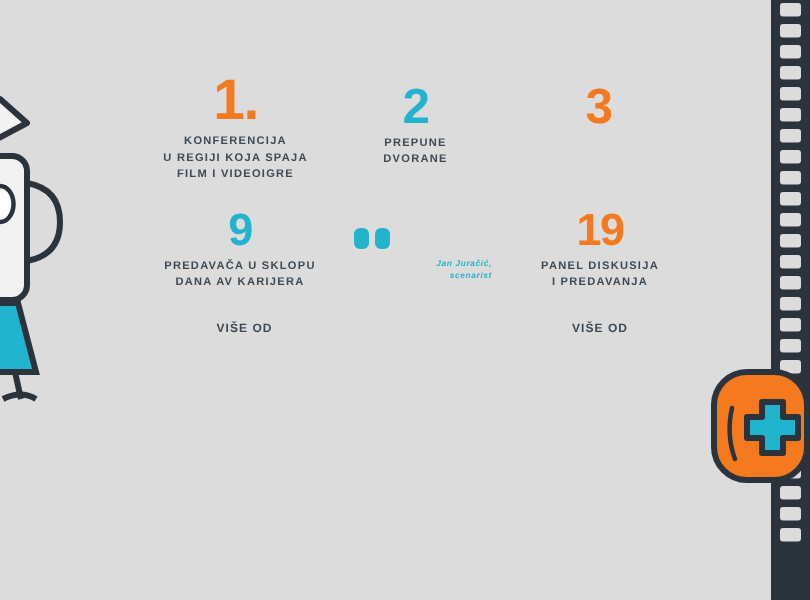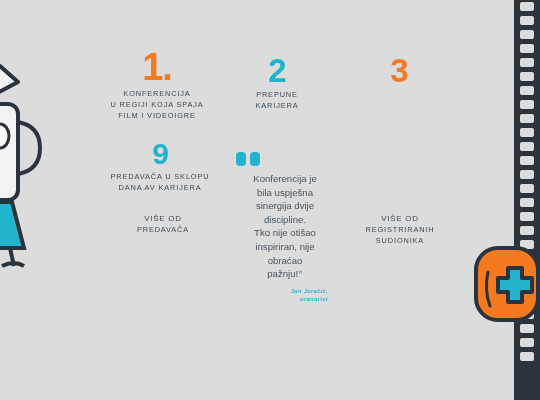--- a/index.html
+++ b/index.html
@@ -77,33 +77,33 @@
     height: 250px;
   }
 
   .stat {
     position: absolute;
     text-align: center;
     color: #3d4a56;
   }
   .stat .pre {
     font-size: 8px;
-    font-weight: normal;
+    font-weight: bold;
     letter-spacing: 0.7px;
     color: #3d4a56;
     margin-bottom: -2px;
   }
   .stat .num {
     font-weight: bold;
     line-height: 0.92;
     letter-spacing: -1px;
   }
   .stat .cap {
     font-size: 7.4px;
-    font-weight: normal;
+    font-weight: bold;
     letter-spacing: 0.85px;
     line-height: 1.5;
     color: #3d4a56;
     margin-top: 3px;
     white-space: pre-line;
   }
   .orange .num { color: #f4791f; }
   .cyan .num { color: #23b4cd; }
 
   
@@ -232,58 +232,53 @@
       <div class="num">1.</div>
       <div class="cap">KONFERENCIJA
 U REGIJI KOJA SPAJA
 FILM I VIDEOIGRE</div>
     </div>
 
     <div class="stat cyan" id="stat-dvorane">
       <div class="pre"></div>
       <div class="num">2</div>
       <div class="cap">PREPUNE
-KARIJERA</div>
+DVORANE</div>
     </div>
 
     <div class="stat orange" id="stat-radionice">
       <div class="pre"></div>
       <div class="num">3</div>
     </div>
 
     <div class="stat cyan" id="stat-standova">
       <div class="pre"></div>
       <div class="num">9</div>
       <div class="cap">PREDAVAČA U SKLOPU
 DANA AV KARIJERA</div>
     </div>
 
+    <div class="stat orange" id="stat-panel">
+      <div class="pre"></div>
+      <div class="num">19</div>
+      <div class="cap">PANEL DISKUSIJA
+I PREDAVANJA</div>
+    </div>
 
     <div class="stat orange" id="stat-predavaca">
       <div class="pre">VIŠE OD</div>
-      <div class="cap">PREDAVAČA</div>
     </div>
 
     <div class="stat cyan" id="stat-sudionika">
       <div class="pre">VIŠE OD</div>
-      <div class="cap">REGISTRIRANIH
-SUDIONIKA</div>
     </div>
 
     <div class="quote">
       <svg class="quote-mark" viewBox="0 0 26 14">
         <rect x="0" y="0" width="10" height="14" rx="4" fill="#23b4cd"></rect>
         <rect x="14" y="0" width="10" height="14" rx="4" fill="#23b4cd"></rect>
       </svg>
-      <div class="quote-text"><span>Konferencija je
-bila uspješna
-sinergija dvije
-discipline.
-Tko nije otišao
-inspiriran, nije
-obraćao
-pažnju!</span><span class="quote-end">”</span></div>
       <div class="quote-author">Jan Juračić,
 scenarist</div>
     </div>
 
   </div>
 </div>
 
 </body></html>

